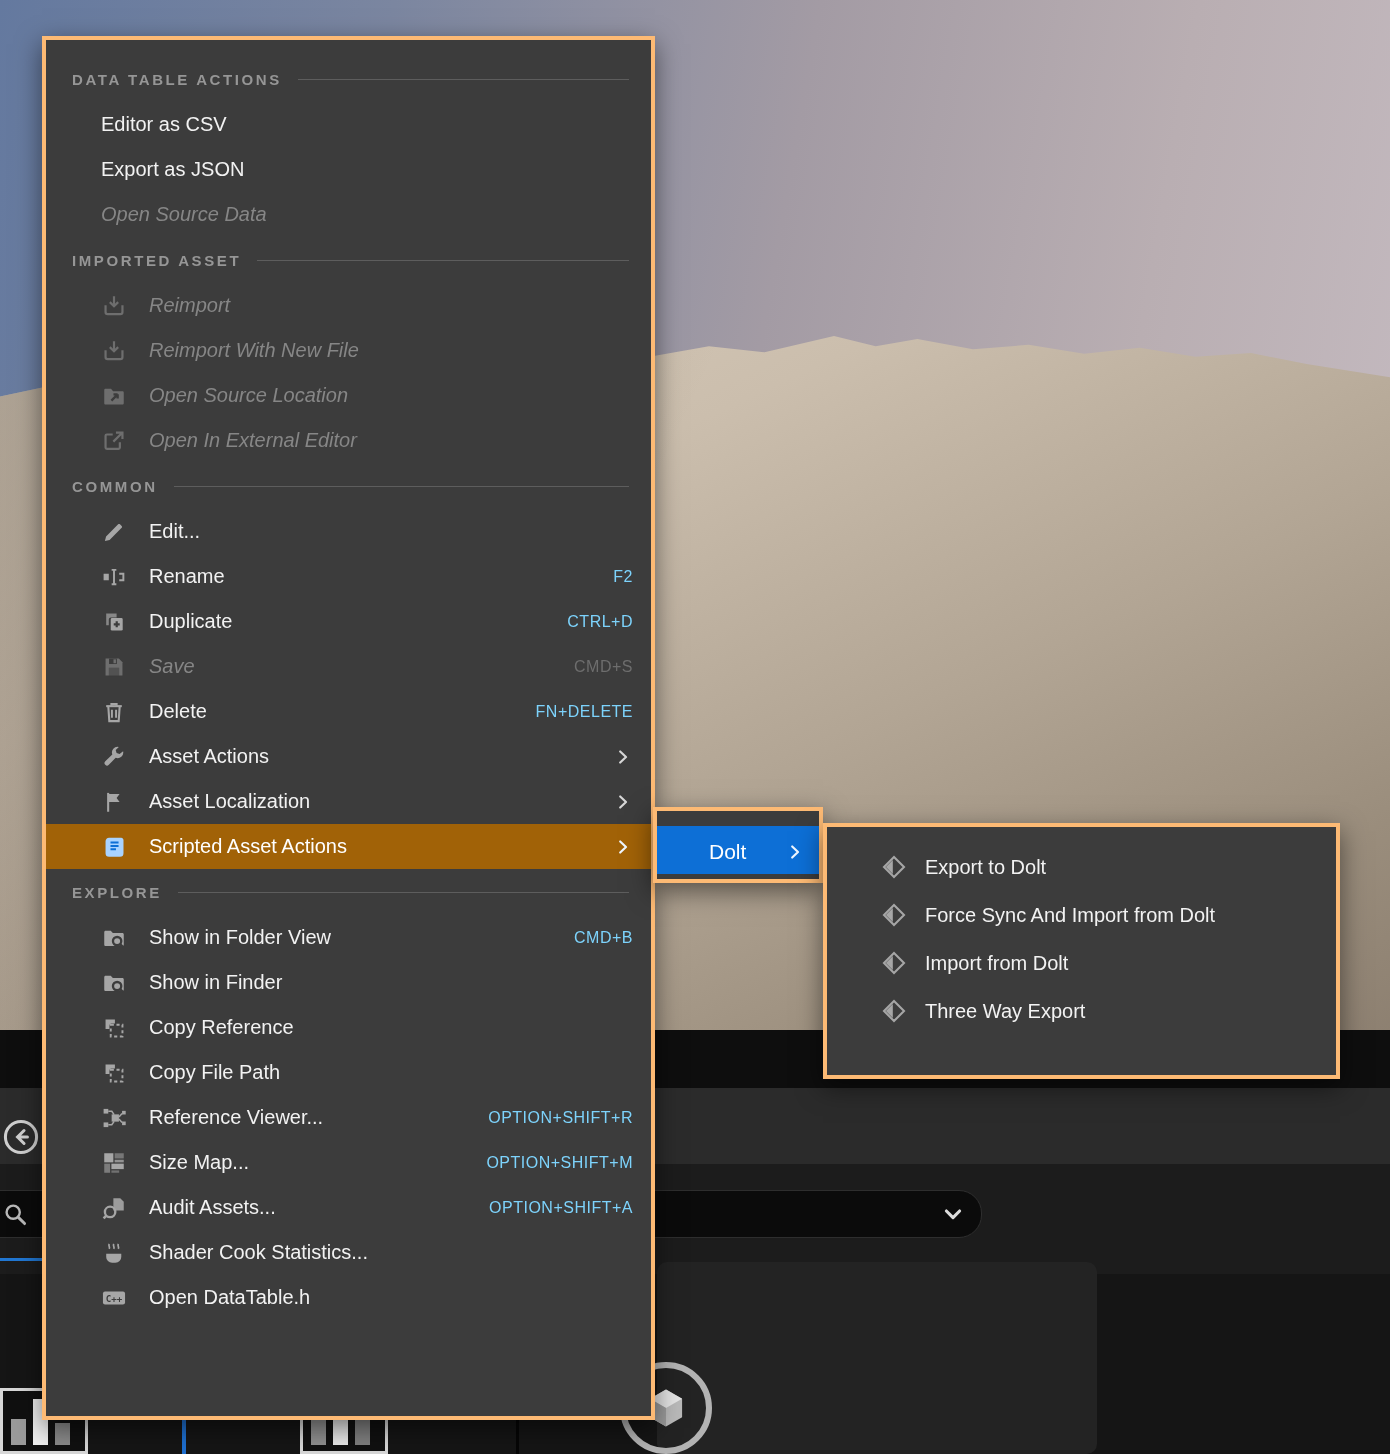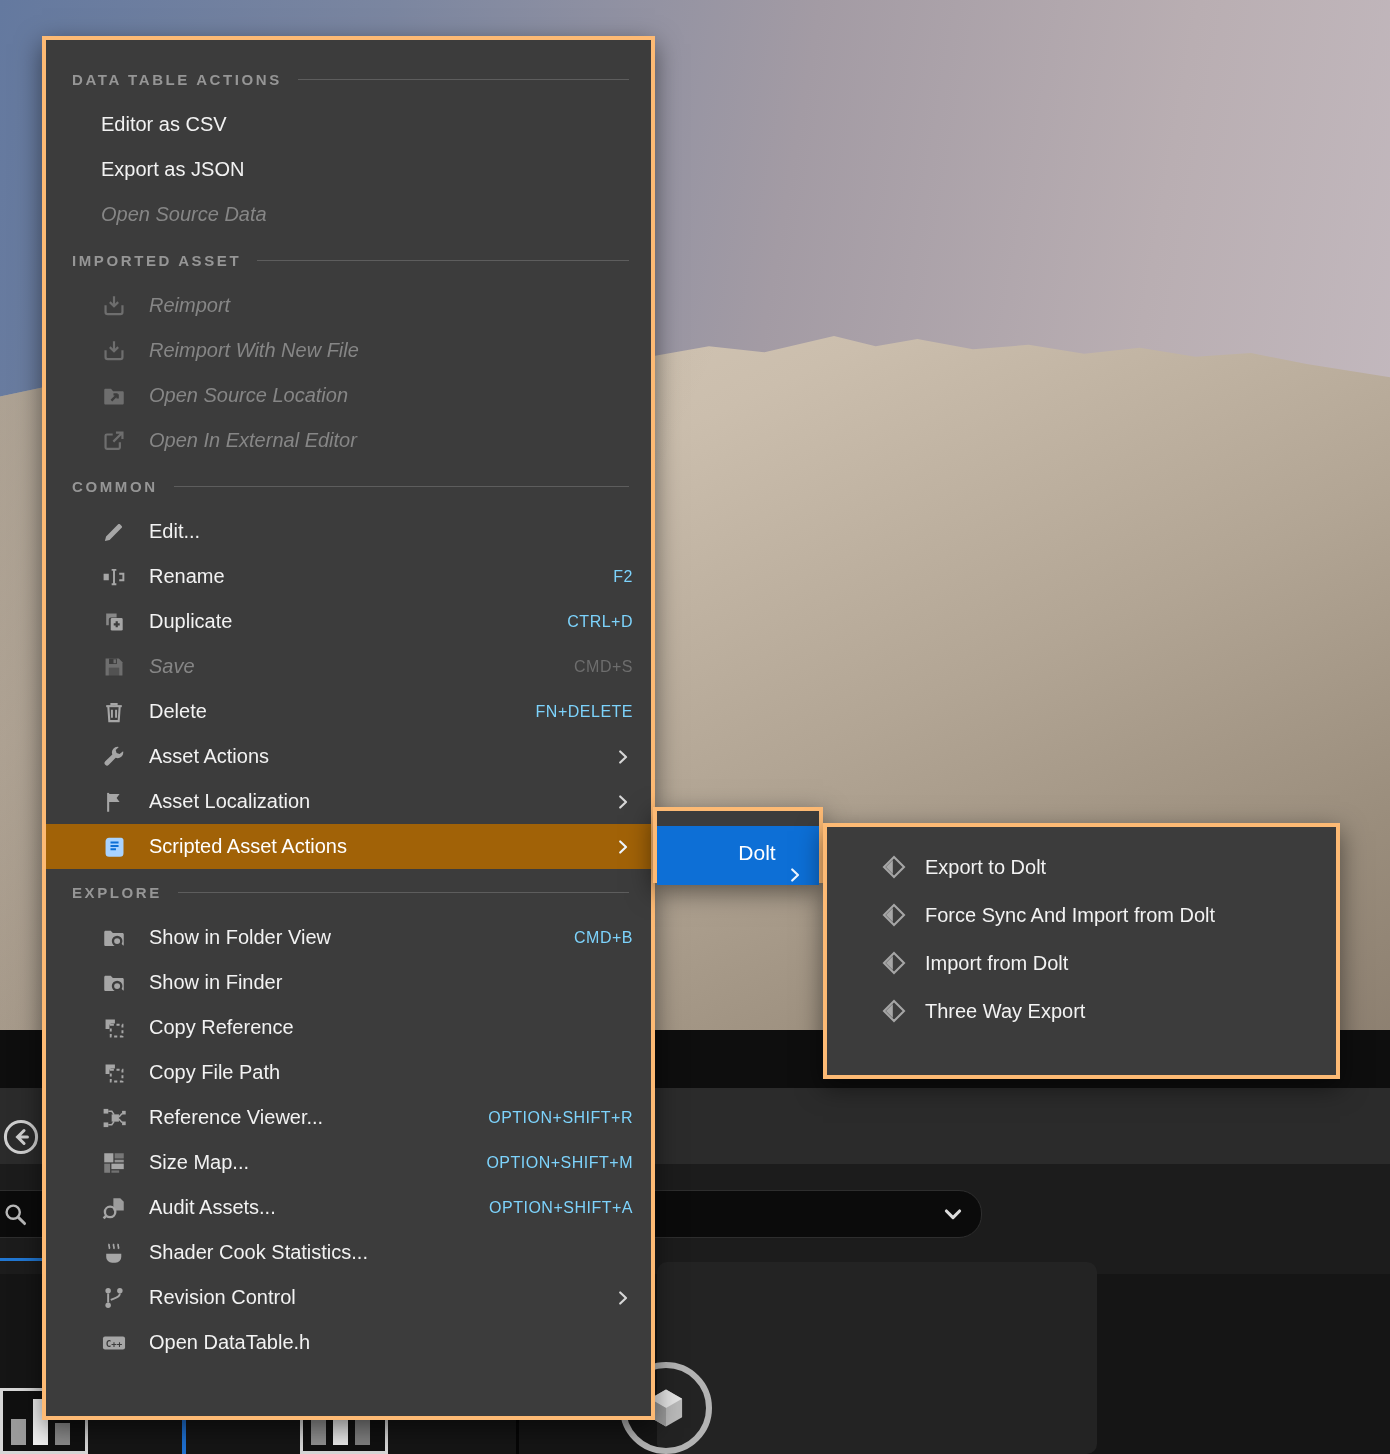--- a/index.html
+++ b/index.html
@@ -54,21 +54,21 @@
   .mi .sc{margin-left:auto;color:#7dd3fc;font-size:16px;letter-spacing:.5px;}
   .mi .chev{margin-left:auto;width:20px;height:20px;color:#d6d6d6;}
   .mi.dis .lab{color:#868686;font-style:italic;}
   .mi.dis .ic{color:#6e6e6e;}
   .mi.dis .sc{color:#6d6d6d;}
   .mi.hl{background:#a16207;}
   .mi.hl .lab{color:#ffffff;}
   .mi.hl .ic{color:#a9d3ff;}
   .mi.hl .chev{color:#eef6ff;}
 
-  .dolt-row{height:44px;display:flex;align-items:center;background:#0d6fd6;padding:15px 14px 0 52px;flex-direction:column;}
+  .dolt-row{height:44px;display:flex;align-items:center;background:#0d6fd6;padding:4px 14px 0 52px;}
   .dolt-row .lab{color:#fff;font-size:21px;}
   .dolt-row .chev{margin-left:auto;width:20px;height:20px;color:#eef6ff;}
 
   .panel-actions .mi{height:48px;padding-left:54px;}
   .panel-actions .mi .ic{margin-right:14px;}
   svg{display:block;}
 </style>
 </head>
 <body>
 
@@ -367,36 +367,20 @@
             <svg viewBox="0 0 20 20">
               <path d="M4 10.5h11.6v2.5a4.5 4.5 0 0 1-4.5 4.5H8.5A4.5 4.5 0 0 1 4 13z" fill="currentColor"></path>
               <path d="M6.3 3c-.9 1.6.9 2.2 0 3.8M9.8 3c-.9 1.6.9 2.2 0 3.8M13.3 3c-.9 1.6.9 2.2 0 3.8" fill="none" stroke="currentColor" stroke-width="1.3"></path>
             </svg>
           </span>
           <span class="lab">Shader Cook Statistics...</span>
         </div>
         <div class="mi">
           <span class="ic">
             <svg viewBox="0 0 20 20">
-              <circle cx="5.5" cy="4.5" r="2.1" fill="currentColor"></circle>
-              <circle cx="14.5" cy="4.5" r="2.1" fill="currentColor"></circle>
-              <circle cx="5.5" cy="15.5" r="2.1" fill="currentColor"></circle>
-              <path d="M5.5 6.6v6.8M14.5 6.6c0 3.2-4 3.4-7 4.8" fill="none" stroke="currentColor" stroke-width="1.5"></path>
-            </svg>
-          </span>
-          <span class="lab">Revision Control</span>
-          <span class="chev">
-            <svg viewBox="0 0 20 20" width="20" height="20">
-              <path d="M7.2 4.5 13 10l-5.8 5.5" fill="none" stroke="currentColor" stroke-width="2.2" stroke-linecap="round" stroke-linejoin="round"></path>
-            </svg>
-          </span>
-        </div>
-        <div class="mi">
-          <span class="ic">
-            <svg viewBox="0 0 20 20">
               <rect x="1.5" y="5" width="17" height="10" rx="1.6" fill="currentColor"></rect>
               <text x="10" y="12.8" font-size="7" font-family="DejaVu Sans Mono, monospace" font-weight="bold" fill="#3c3c3c" text-anchor="middle">C++</text>
             </svg>
           </span>
           <span class="lab">Open DataTable.h</span>
         </div>
       </div>
   </div>
 
   <div class="panel panel-dolt">

